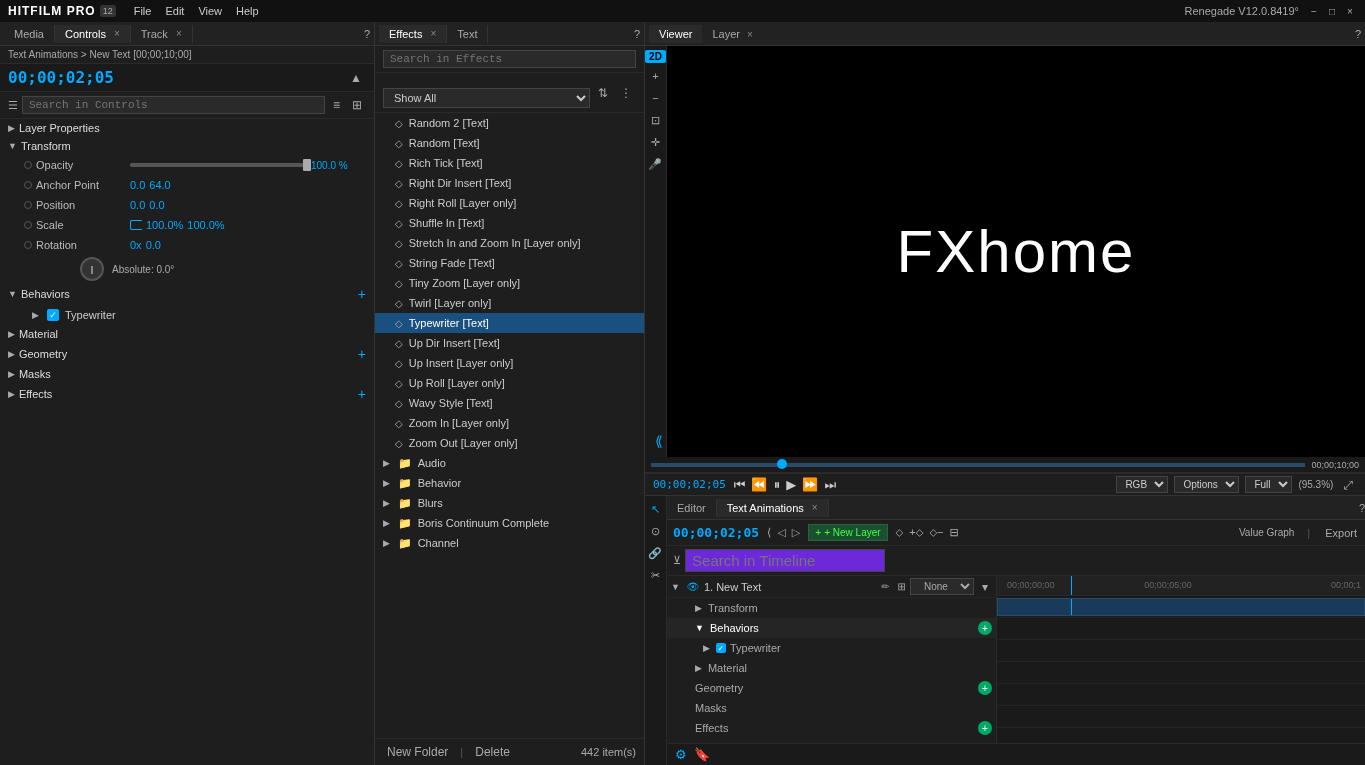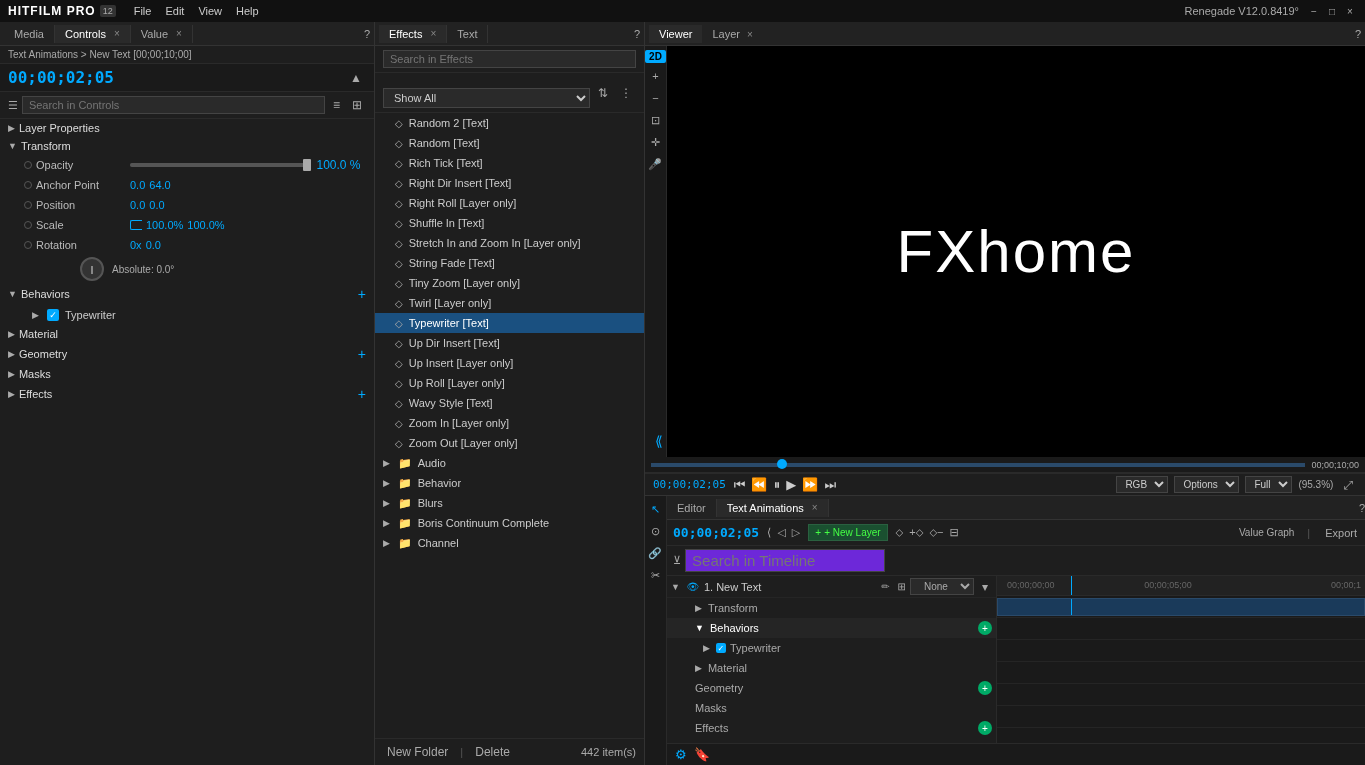--- a/index.html
+++ b/index.html
@@ -176,20 +176,21 @@
       flex-shrink: 0;
     }
     .search-bar input {
       background: #2a2a2a;
       border: 1px solid #444;
       color: #ccc;
       padding: 2px 6px;
       font-size: 11px;
       flex: 1;
       outline: none;
+      font-family: Liberation Mono, monospace;
     }
     .icon-btn {
       background: none;
       border: none;
       color: #aaa;
       cursor: pointer;
       font-size: 12px;
       padding: 2px 4px;
     }
 
@@ -247,21 +248,21 @@
     }
     .prop-slider-thumb {
       position: absolute;
       top: -4px;
       width: 8px;
       height: 12px;
       background: #aaa;
       border-radius: 1px;
       transform: translateX(-50%);
     }
-    .prop-value { color: #0af; font-size: 12px; text-align: center; flex: 0 0 55px; }
+    .prop-value { color: #0af; font-size: 10px; text-align: left; flex: 0 0 55px; }
 
     
     .behavior-item {
       display: flex;
       align-items: center;
       padding: 2px 8px 2px 32px;
       gap: 6px;
       height: 20px;
     }
     .checkbox {
@@ -754,21 +755,21 @@
 
     <div class="panel-tabs">
       <div class="panel-tab">
         <span>Media</span>
       </div>
       <div class="panel-tab active">
         <span>Controls</span>
         <span class="tab-close">×</span>
       </div>
       <div class="panel-tab">
-        <span>Value</span>
+        <span>Track</span>
         <span class="tab-close">×</span>
       </div>
       <span class="panel-help">?</span>
     </div>
 
     <div class="breadcrumb">
       <span>Text Animations &gt; New Text [00;00;10;00]</span>
     </div>
 
     <div class="timecode-bar">

